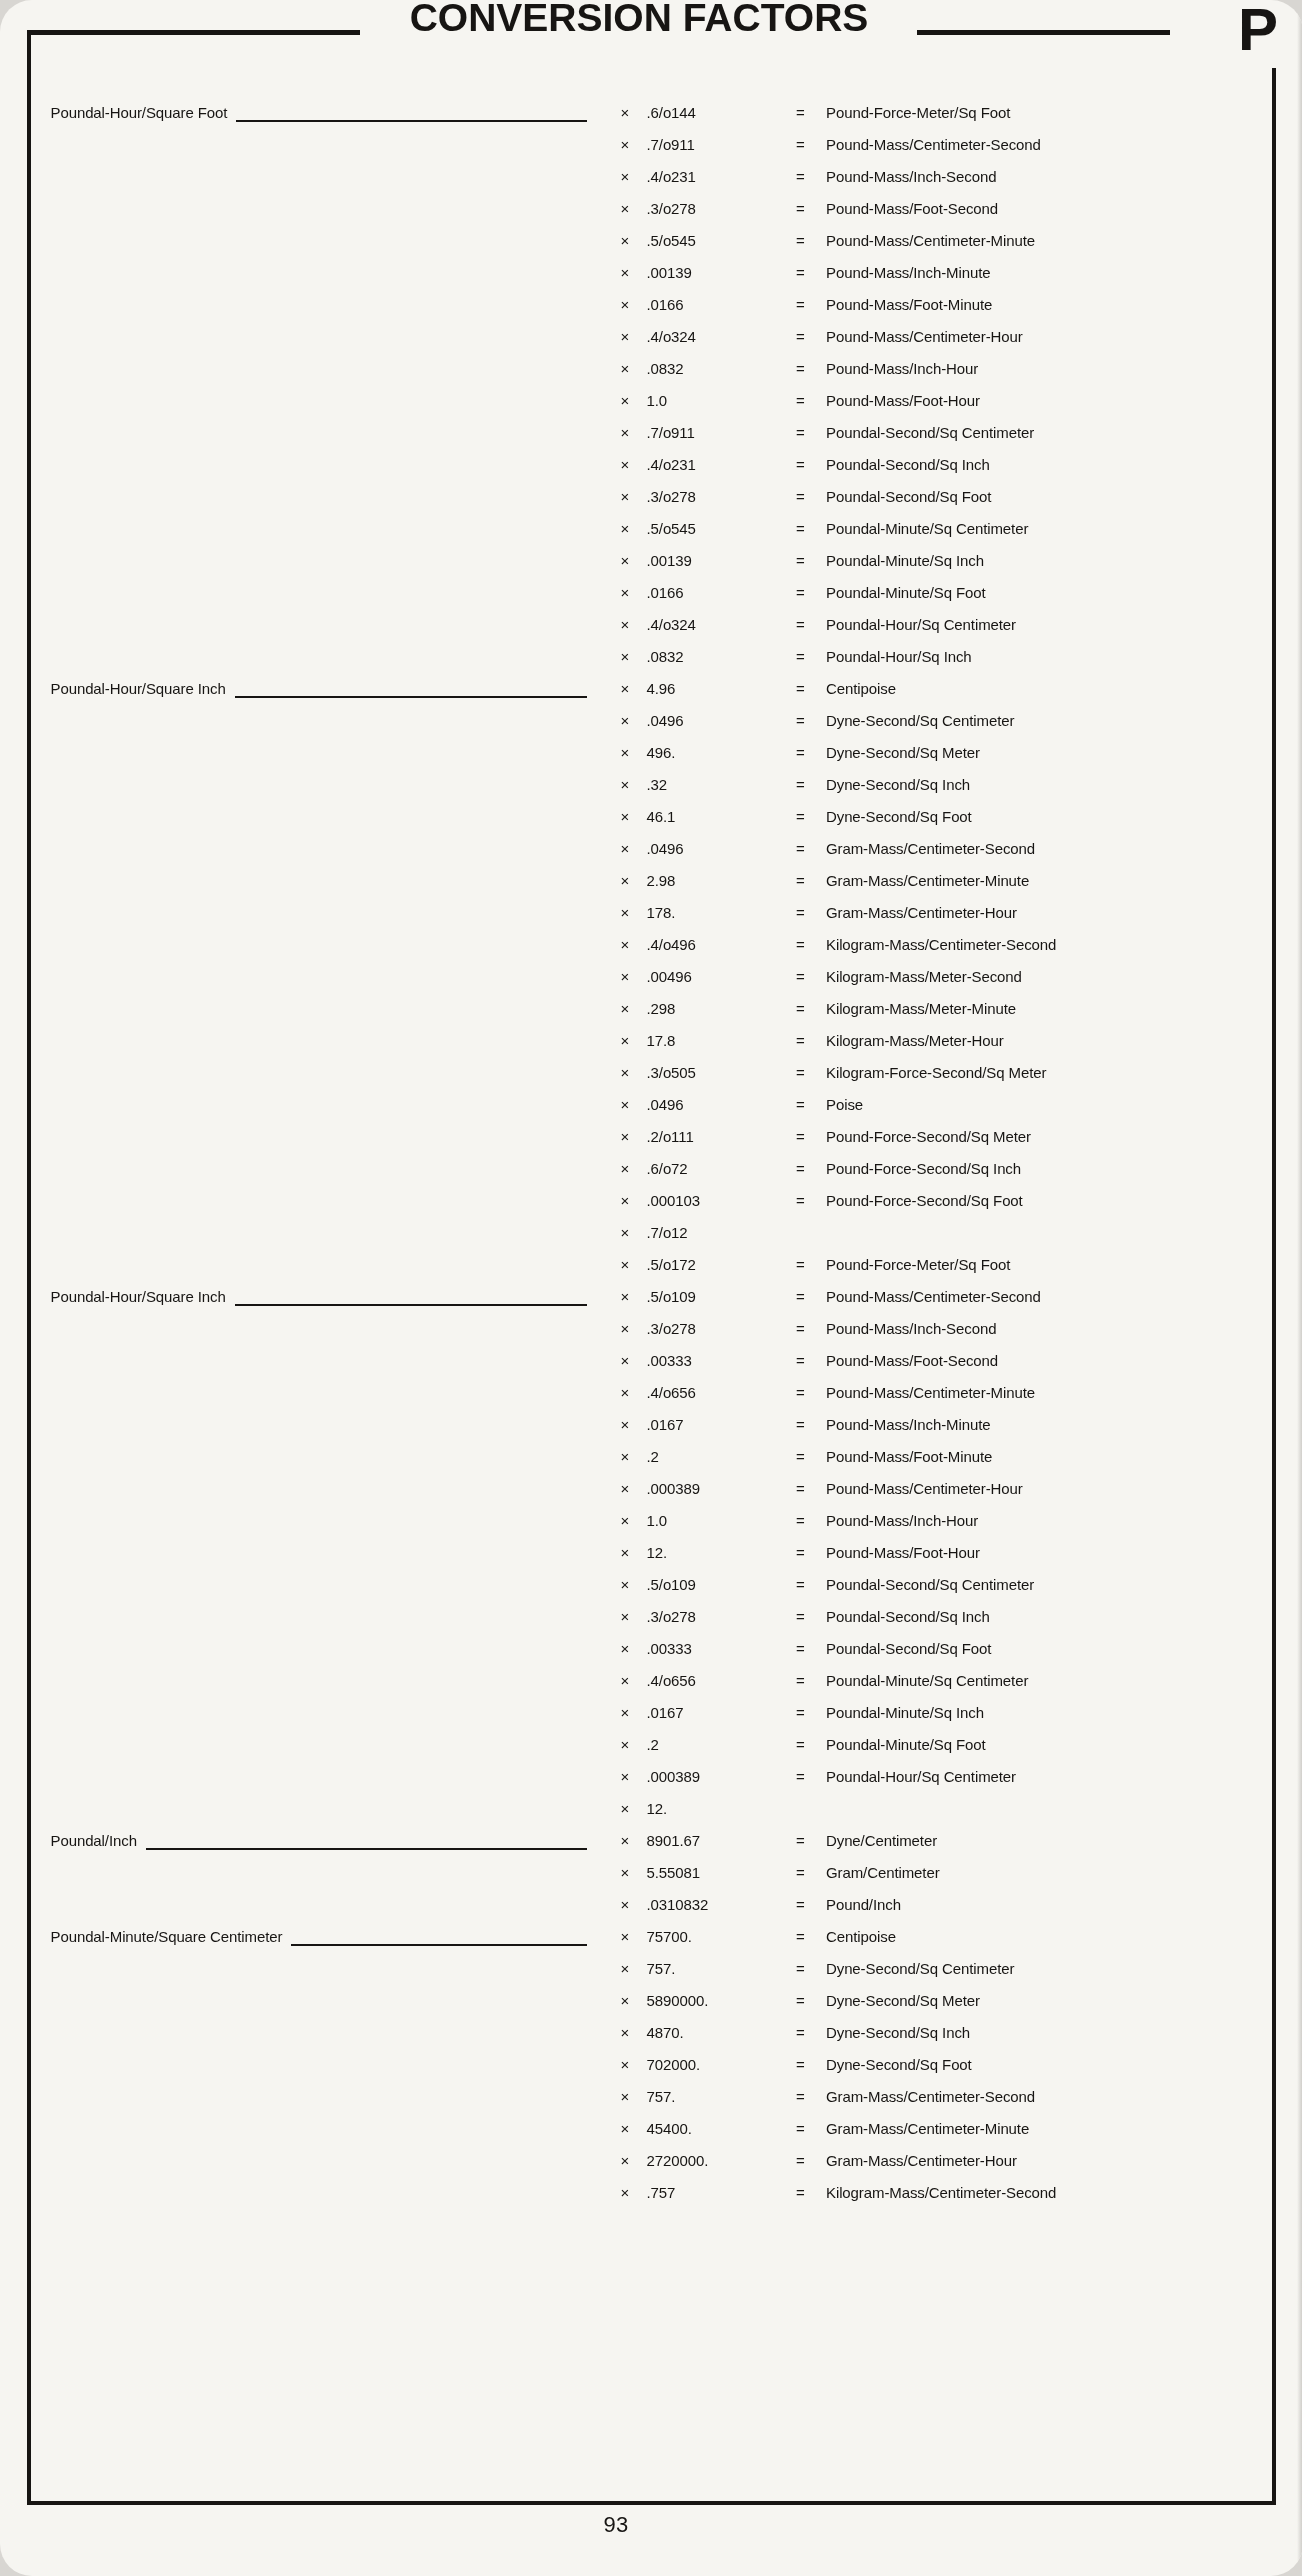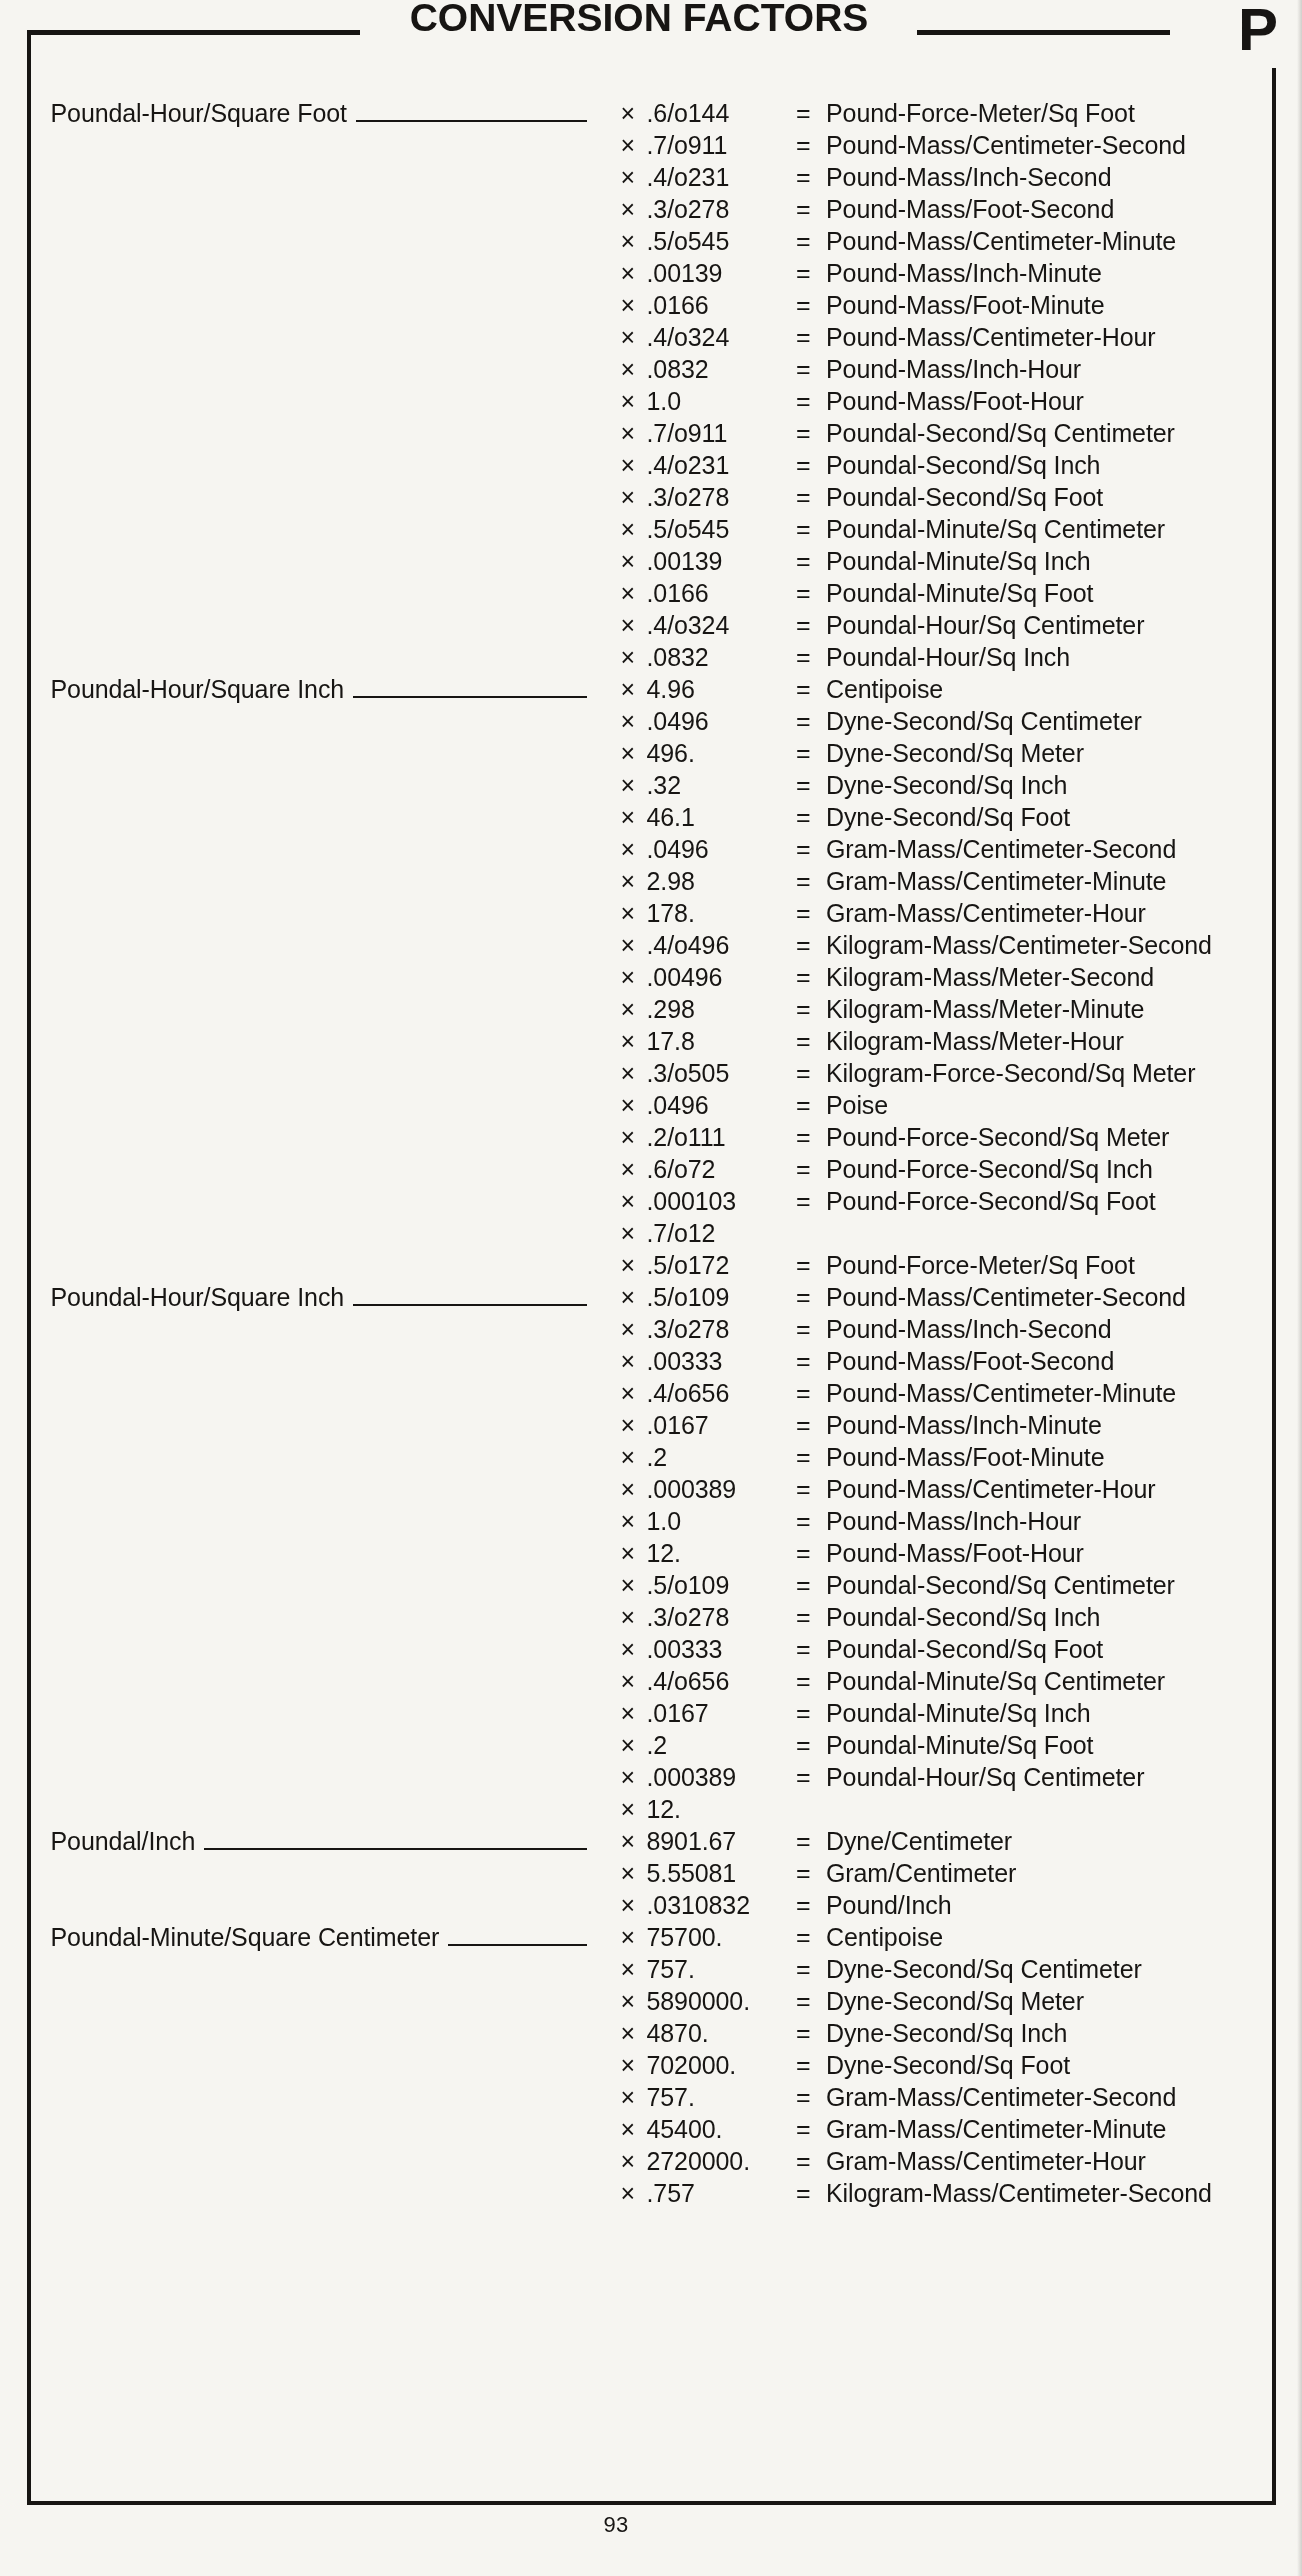--- a/index.html
+++ b/index.html
@@ -3,20 +3,21 @@
 <meta charset="utf-8">
 <style>
   html, body { margin:0; padding:0; background:#d8d6d2; }
   .sheet {
     position:relative;
     width:1303px; height:2576px;
     background:#f6f5f1;
     font-family:"Liberation Sans","DejaVu Sans",sans-serif;
     color:#171513;
     overflow:hidden;
+    border-radius:32px;
   }
   
   .scan-edge {
     position:absolute; right:0; top:0; width:5.8px; height:100%;
     background:linear-gradient(to right,#f6f5f1,#c9c7c3);
   }
   
   .rule-left  { position:absolute; left:27px;  top:30px; width:333px; height:5.2px; background:#171513; }
   .rule-right { position:absolute; left:917px; top:30px; width:253px; height:5.2px; background:#171513; }
   .page-title {
@@ -27,21 +28,21 @@
     position:absolute; left:1238px; top:-5.2px;
     font-size:60px; font-weight:700;
   }
   
   .border-left   { position:absolute; left:27px;  top:32px;  width:3.9px;  height:2472px; background:#171513; }
   .border-right  { position:absolute; left:1272px; top:68px; width:3.9px;  height:2437px; background:#171513; }
   .border-bottom { position:absolute; left:27px;  top:2501px; width:1249px; height:3.9px;  background:#171513; }
   
   .rows {
     position:absolute; left:31px; top:97px; width:1240px;
-    font-size:25px; letter-spacing:-0.1px;
+    font-size:15px; letter-spacing:-0.1px;
   }
   .row { display:grid; grid-template-columns:570px 195px auto; height:32px; line-height:32px; }
   .cell-left { display:flex; align-items:stretch; padding-left:19.5px; overflow:hidden; }
   .glabel { white-space:nowrap; }
   .leader { flex:1 1 auto; margin:0 14.3px 7.1px 9px; border-bottom:2.6px solid #171513; align-self:flex-end; }
   .cell-factor { padding-left:19.5px; white-space:nowrap; }
   .cell-unit   { white-space:nowrap; }
   .op { display:inline-block; width:26px; }
   .eq { display:inline-block; width:30px; }
   

